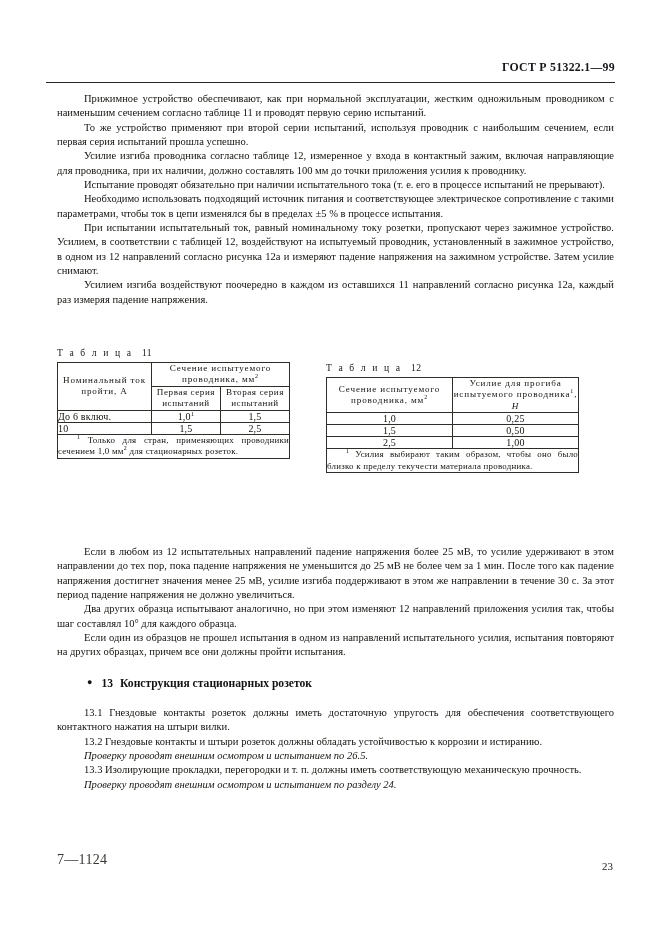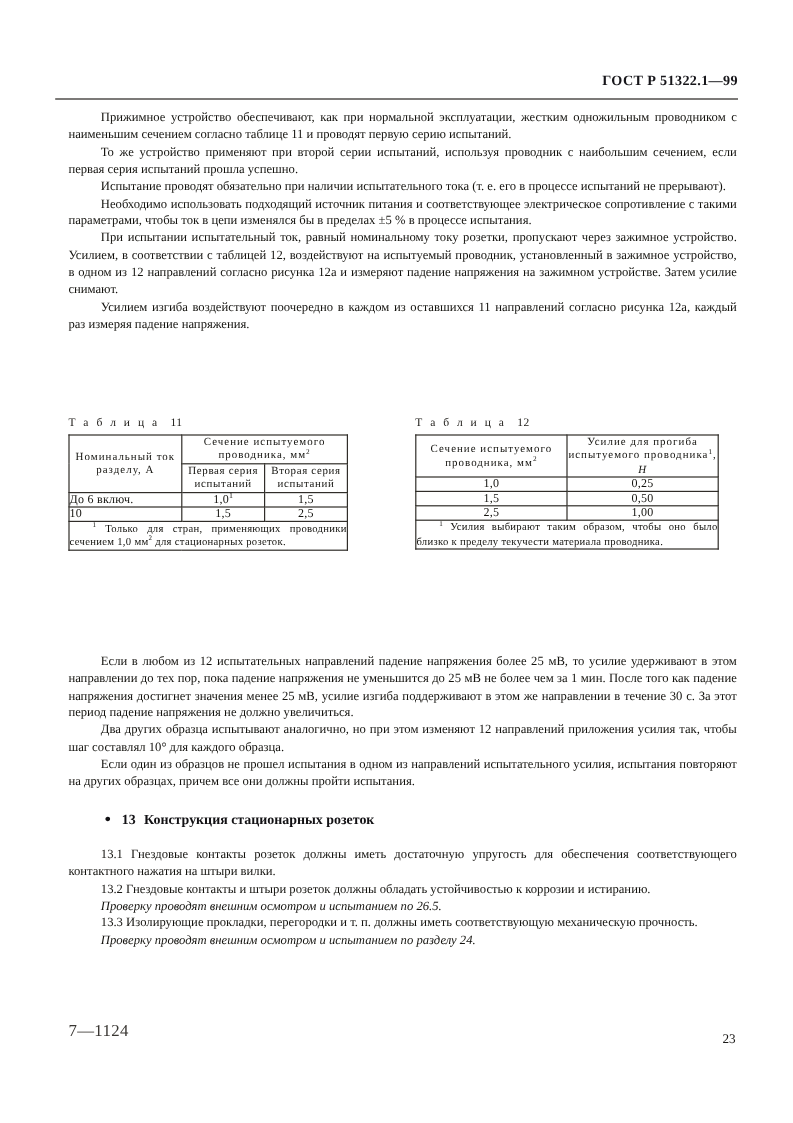--- a/index.html
+++ b/index.html
@@ -62,21 +62,21 @@
   
   .tables-zone {
     position: absolute;
     left: 0;
     top: 347px;
     width: 661px;
     height: 195px;
   }
   .tbl-block { position: absolute; top: 0; }
   .tbl-block.left  { left: 57px;  width: 233px; }
-  .tbl-block.right { left: 346px; width: 253px; }
+  .tbl-block.right { left: 326px; width: 253px; margin-top: 15px; }
 
   .tbl-caption {
     font-size: 9.6px;
     letter-spacing: 2.1px;
     color: #1a1814;
     margin-bottom: 4px;
     white-space: pre;
   }
   .tbl-caption .num { letter-spacing: 0.4px; }
 
@@ -182,40 +182,41 @@
 <body>
 
 <div class="page">
 
   <div class="doc-header">ГОСТ Р 51322.1—99</div>
   <div class="header-rule"></div>
 
   <div class="body-text">
     <p>Прижимное устройство обеспечивают, как при нормальной эксплуатации, жестким одножильным проводником с наименьшим сечением согласно таблице 11 и проводят первую серию испытаний.</p>
     <p>То же устройство применяют при второй серии испытаний, используя проводник с наибольшим сечением, если первая серия испытаний прошла успешно.</p>
+    <p>Усилие изгиба проводника согласно таблице 12, измеренное у входа в контактный зажим, включая направляющие для проводника, при их наличии, должно составлять 100 мм до точки приложения усилия к проводнику.</p>
     <p>Испытание проводят обязательно при наличии испытательного тока (т. е. его в процессе испытаний не прерывают).</p>
     <p>Необходимо использовать подходящий источник питания и соответствующее электрическое сопротивление с такими параметрами, чтобы ток в цепи изменялся бы в пределах ±5 % в процессе испытания.</p>
     <p>При испытании испытательный ток, равный номинальному току розетки, пропускают через зажимное устройство. Усилием, в соответствии с таблицей 12, воздействуют на испытуемый проводник, установленный в зажимное устройство, в одном из 12 направлений согласно рисунка 12а и измеряют падение напряжения на зажимном устройстве. Затем усилие снимают.</p>
     <p>Усилием изгиба воздействуют поочередно в каждом из оставшихся 11 направлений согласно рисунка 12а, каждый раз измеряя падение напряжения.</p>
   </div>
 
   <div class="tables-zone">
 
     <div class="tbl-block left">
       <div class="tbl-caption"><span>Т а б л и ц а</span>&nbsp;&nbsp;<span class="num">11</span></div>
 
       <table class="gost">
         <colgroup>
             <col style="width:40.5%">
             <col style="width:29.75%">
             <col style="width:29.75%">
           </colgroup>
         <tbody>
           <tr>
-            <td rowspan="2" class="th-cell">Номинальный ток разделу, А</td>
+            <td rowspan="2" class="th-cell">Номинальный ток пройти, А</td>
             <td colspan="2" class="th-cell"><span>Сечение испытуемого проводника, мм</span><sup>2</sup></td>
           </tr>
           <tr>
             <td class="th-cell tight">Первая серия испытаний</td>
             <td class="th-cell tight">Вторая серия испытаний</td>
           </tr>
           <tr>
             <td class="data-l data-pad-top">До 6 включ.</td>
             <td class="data-c data-pad-top"><span>1,0</span><sup>1</sup></td>
             <td class="data-c data-pad-top">1,5</td>

